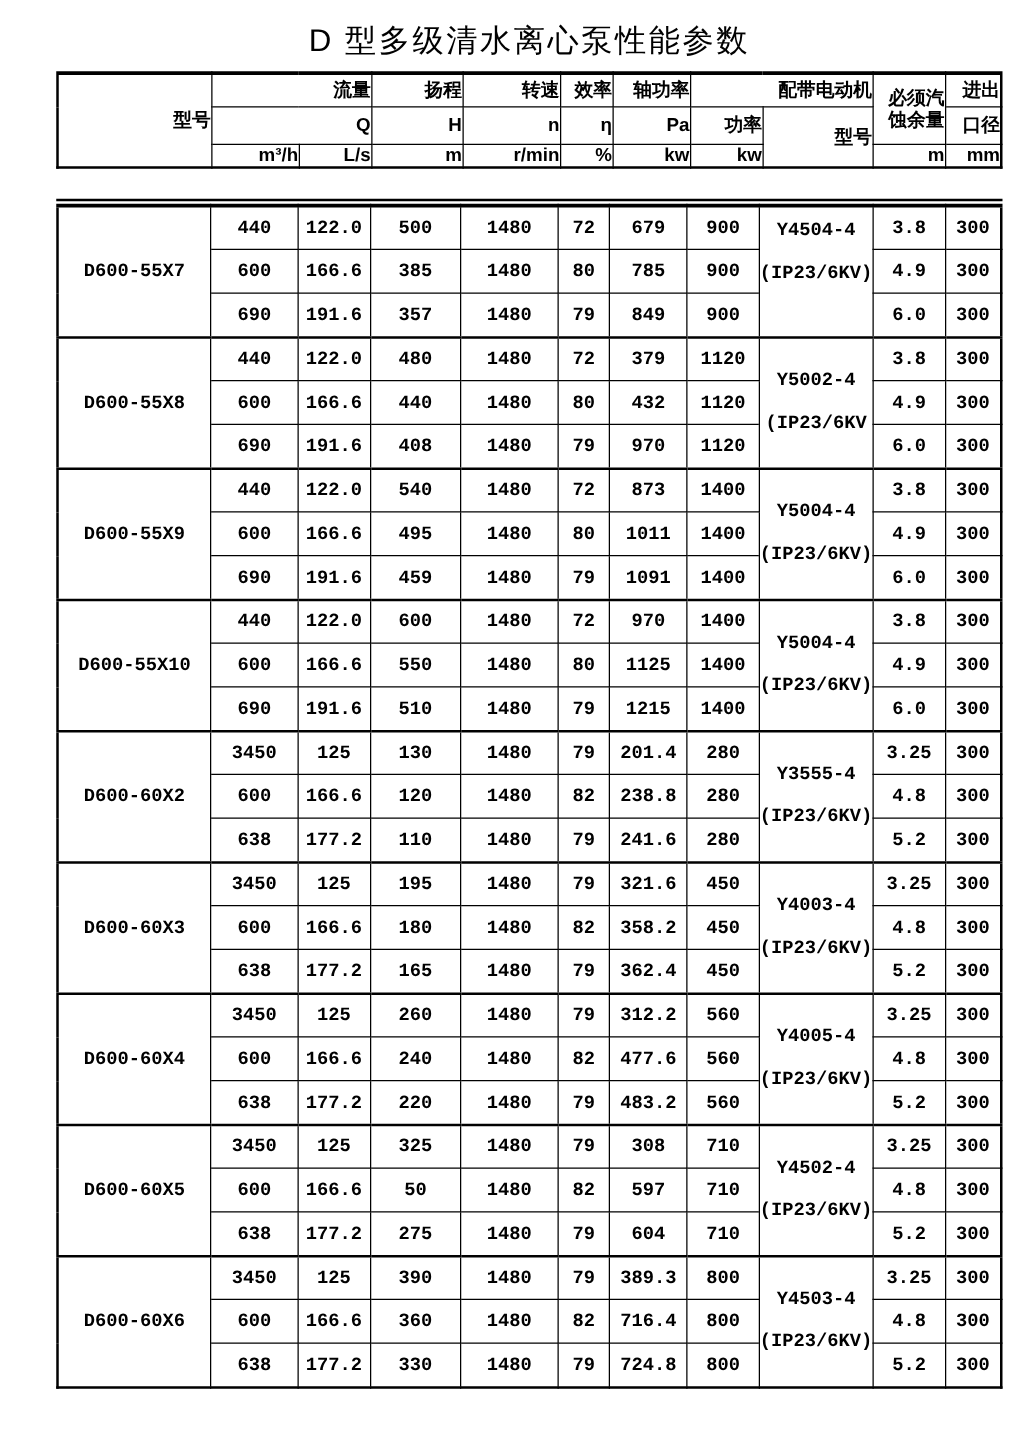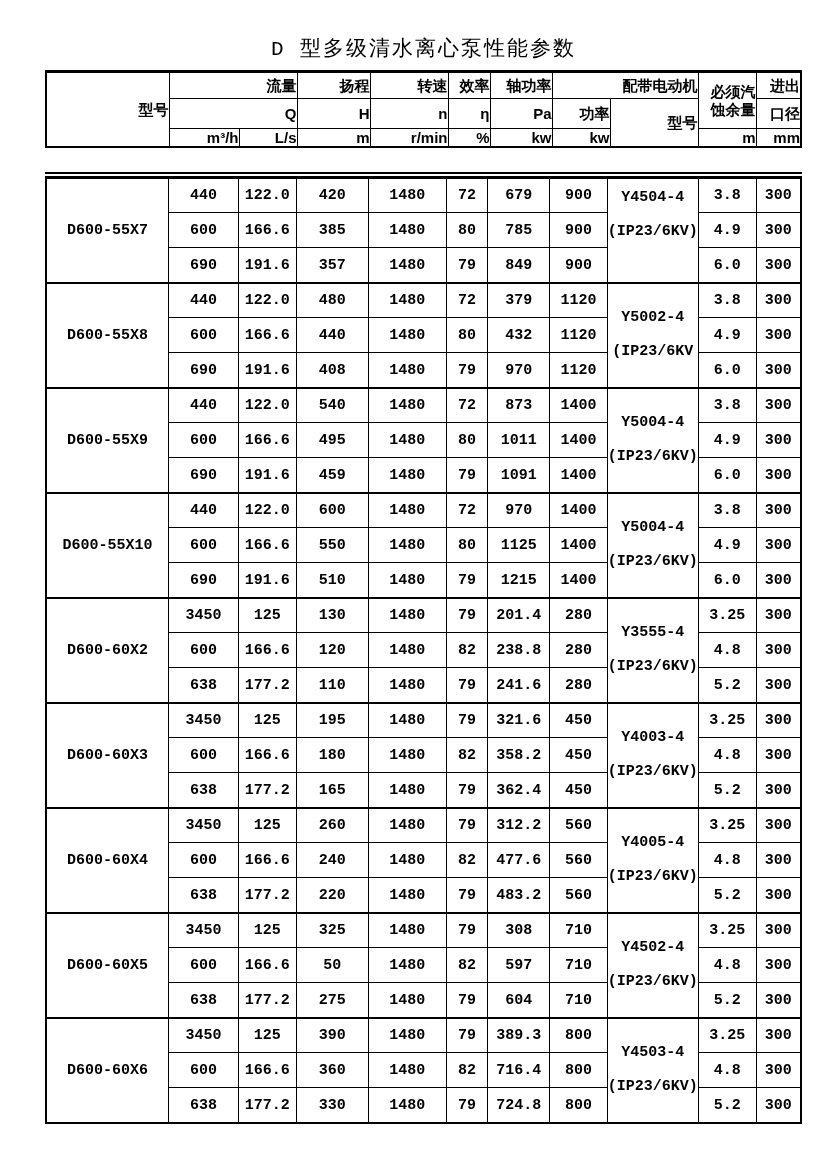--- a/index.html
+++ b/index.html
@@ -1,24 +1,24 @@
 <!DOCTYPE html>
 <html><head>
 <meta charset="utf-8">
 <style>
   html,body{margin:0;padding:0;background:#e8e8e8;}
   .page{
     width:826px;height:1165px;background:#ffffff;color:#000;
     font-family:"Liberation Sans",sans-serif;position:relative;overflow:hidden;
   }
   .title{
-    padding-top:34px;margin-left:45px;width:757px;
+    padding-top:16px;margin-left:45px;width:757px;
     text-align:center;
-    font-family:Liberation Mono, monospace;
-    font-size:21px;letter-spacing:2px;font-weight:normal;
+    font-family:Liberation Sans, sans-serif;
+    font-size:25px;letter-spacing:2px;font-weight:normal;
   }
   table{border-collapse:collapse;table-layout:fixed;}
   col.c-model{width:123px}
   col.c-qm{width:70px}
   col.c-ql{width:58px}
   col.c-h{width:73px}
   col.c-n{width:78px}
   col.c-eta{width:42px}
   col.c-pa{width:62px}
   col.c-kw{width:58px}
@@ -125,21 +125,21 @@
           <col class="c-kw">
         <col class="c-motor">
           <col class="c-npsh">
           <col class="c-dn">
       </colgroup>
       <tbody id="body-rows">
           <tr class="group-first">
             <td rowspan="3" class="model-cell">D600-55X7</td>
             <td>440</td>
             <td>122.0</td>
-            <td>420</td>
+            <td>500</td>
             <td>1480</td>
             <td>72</td>
             <td>679</td>
             <td>900</td>
             <td rowspan="3" class="motor-cell top">
               <div>Y4504-4</div>
               <div>(IP23/6KV)</div>
             </td>
             <td>3.8</td>
             <td>300</td>

